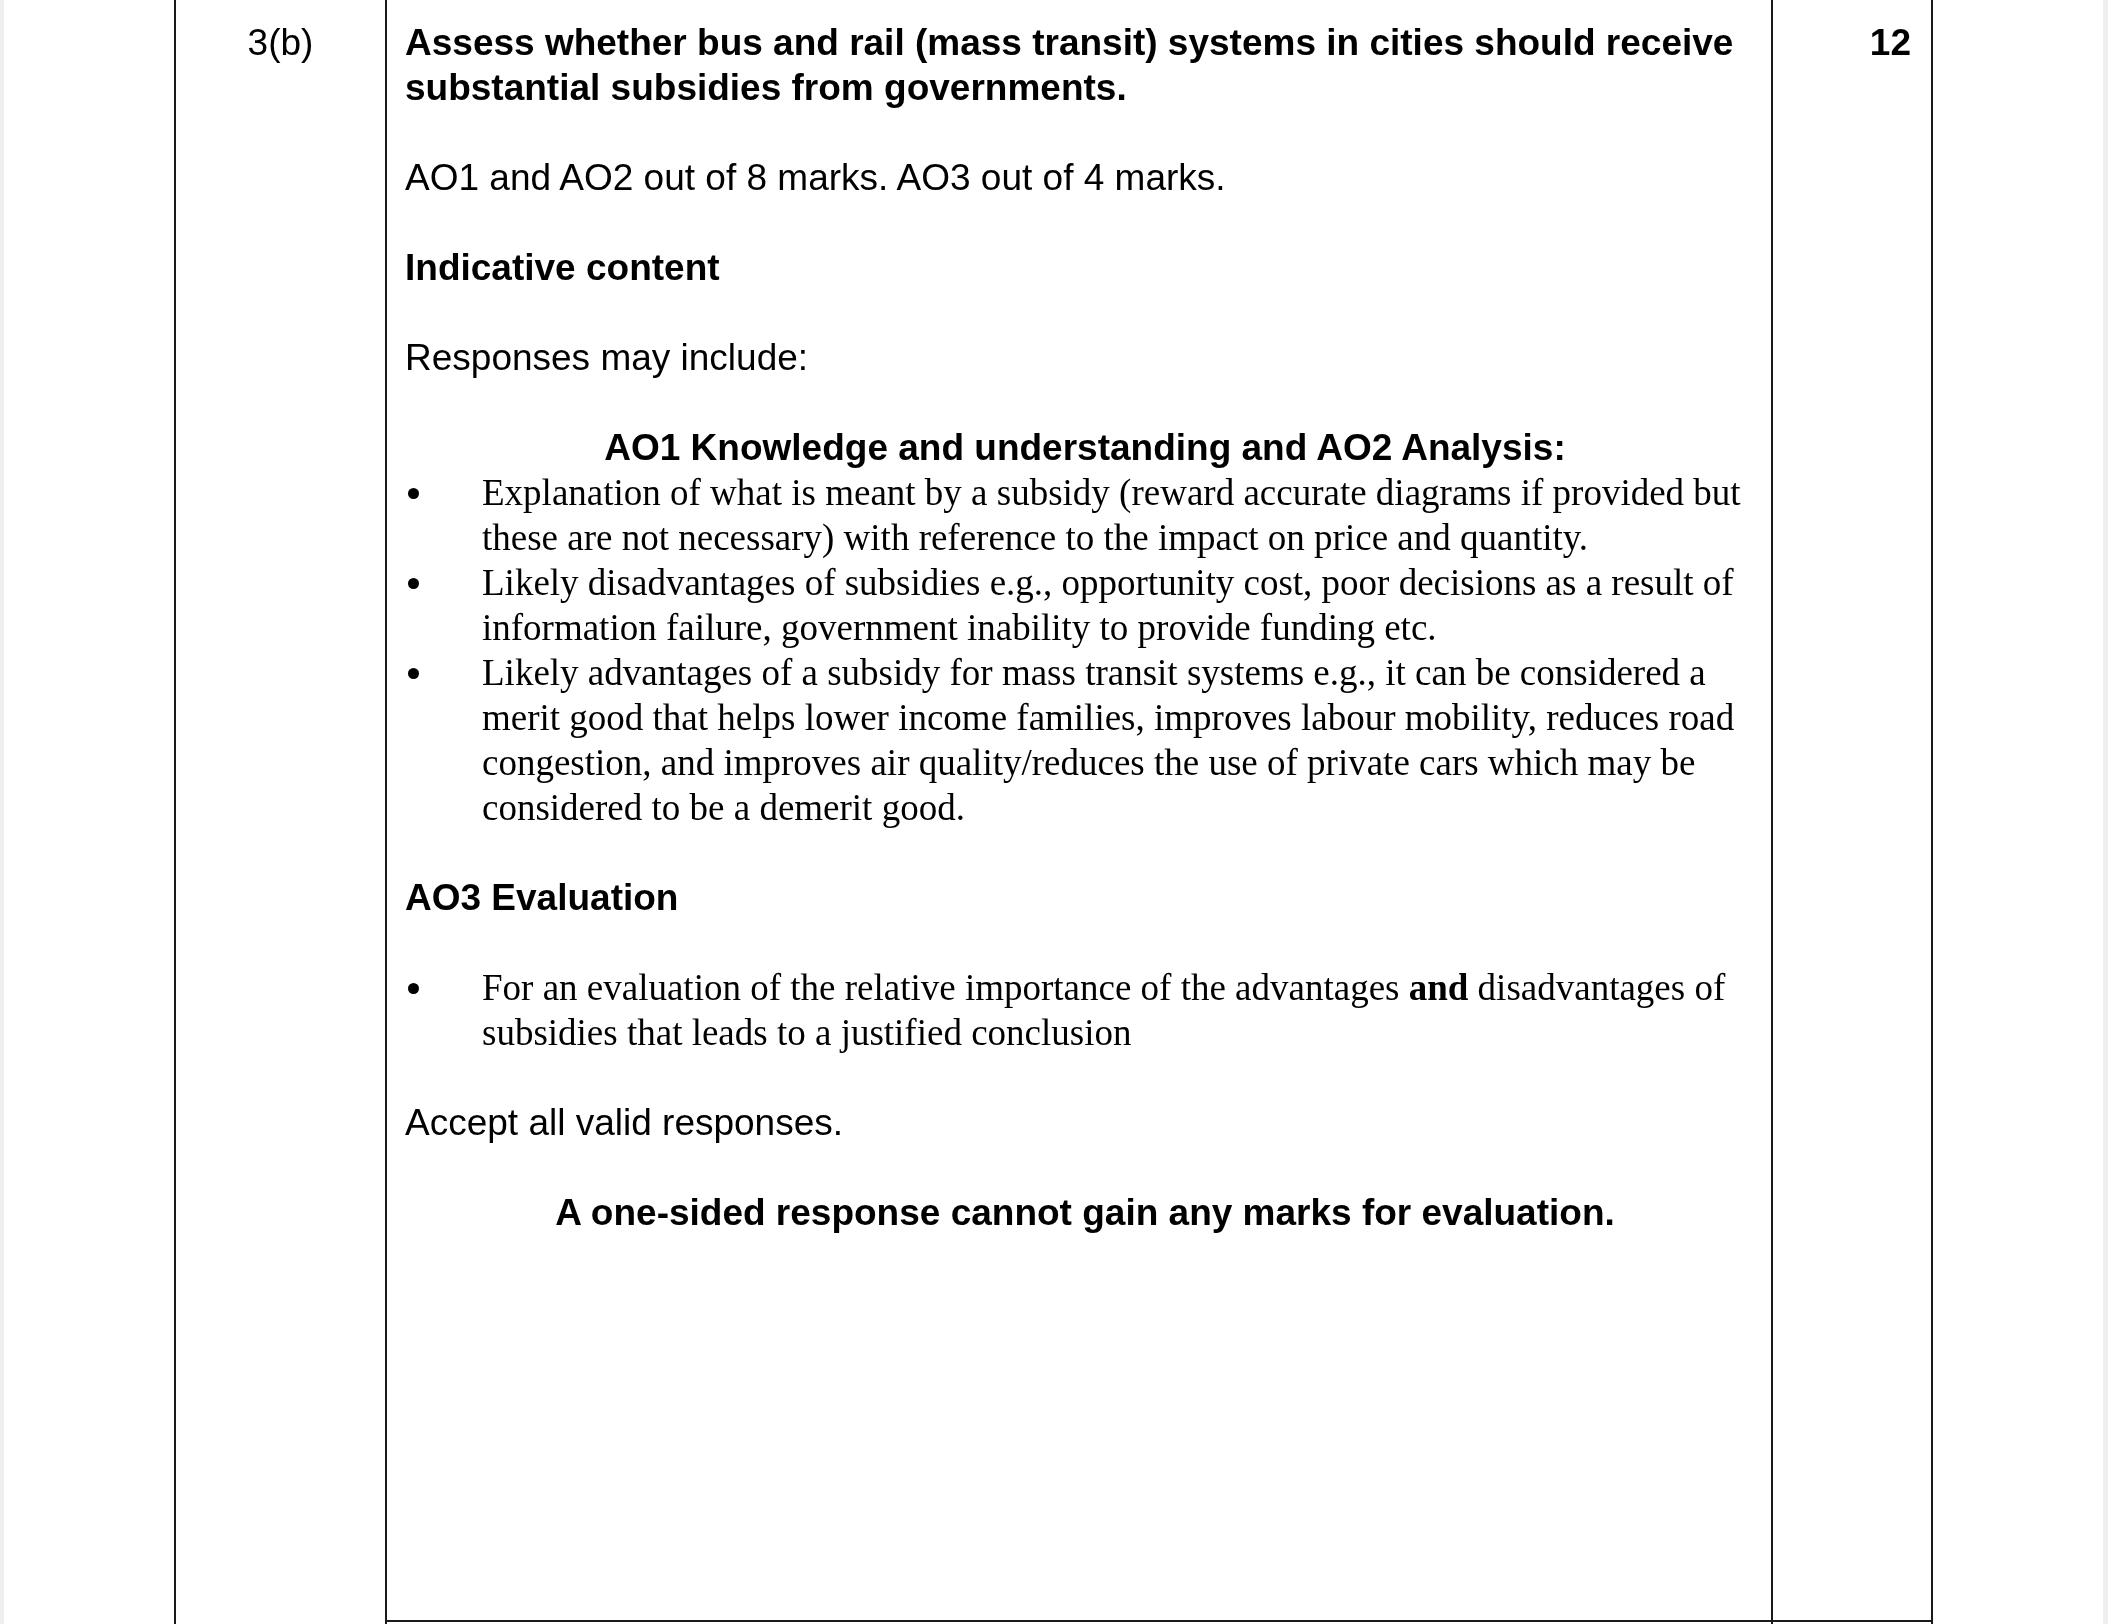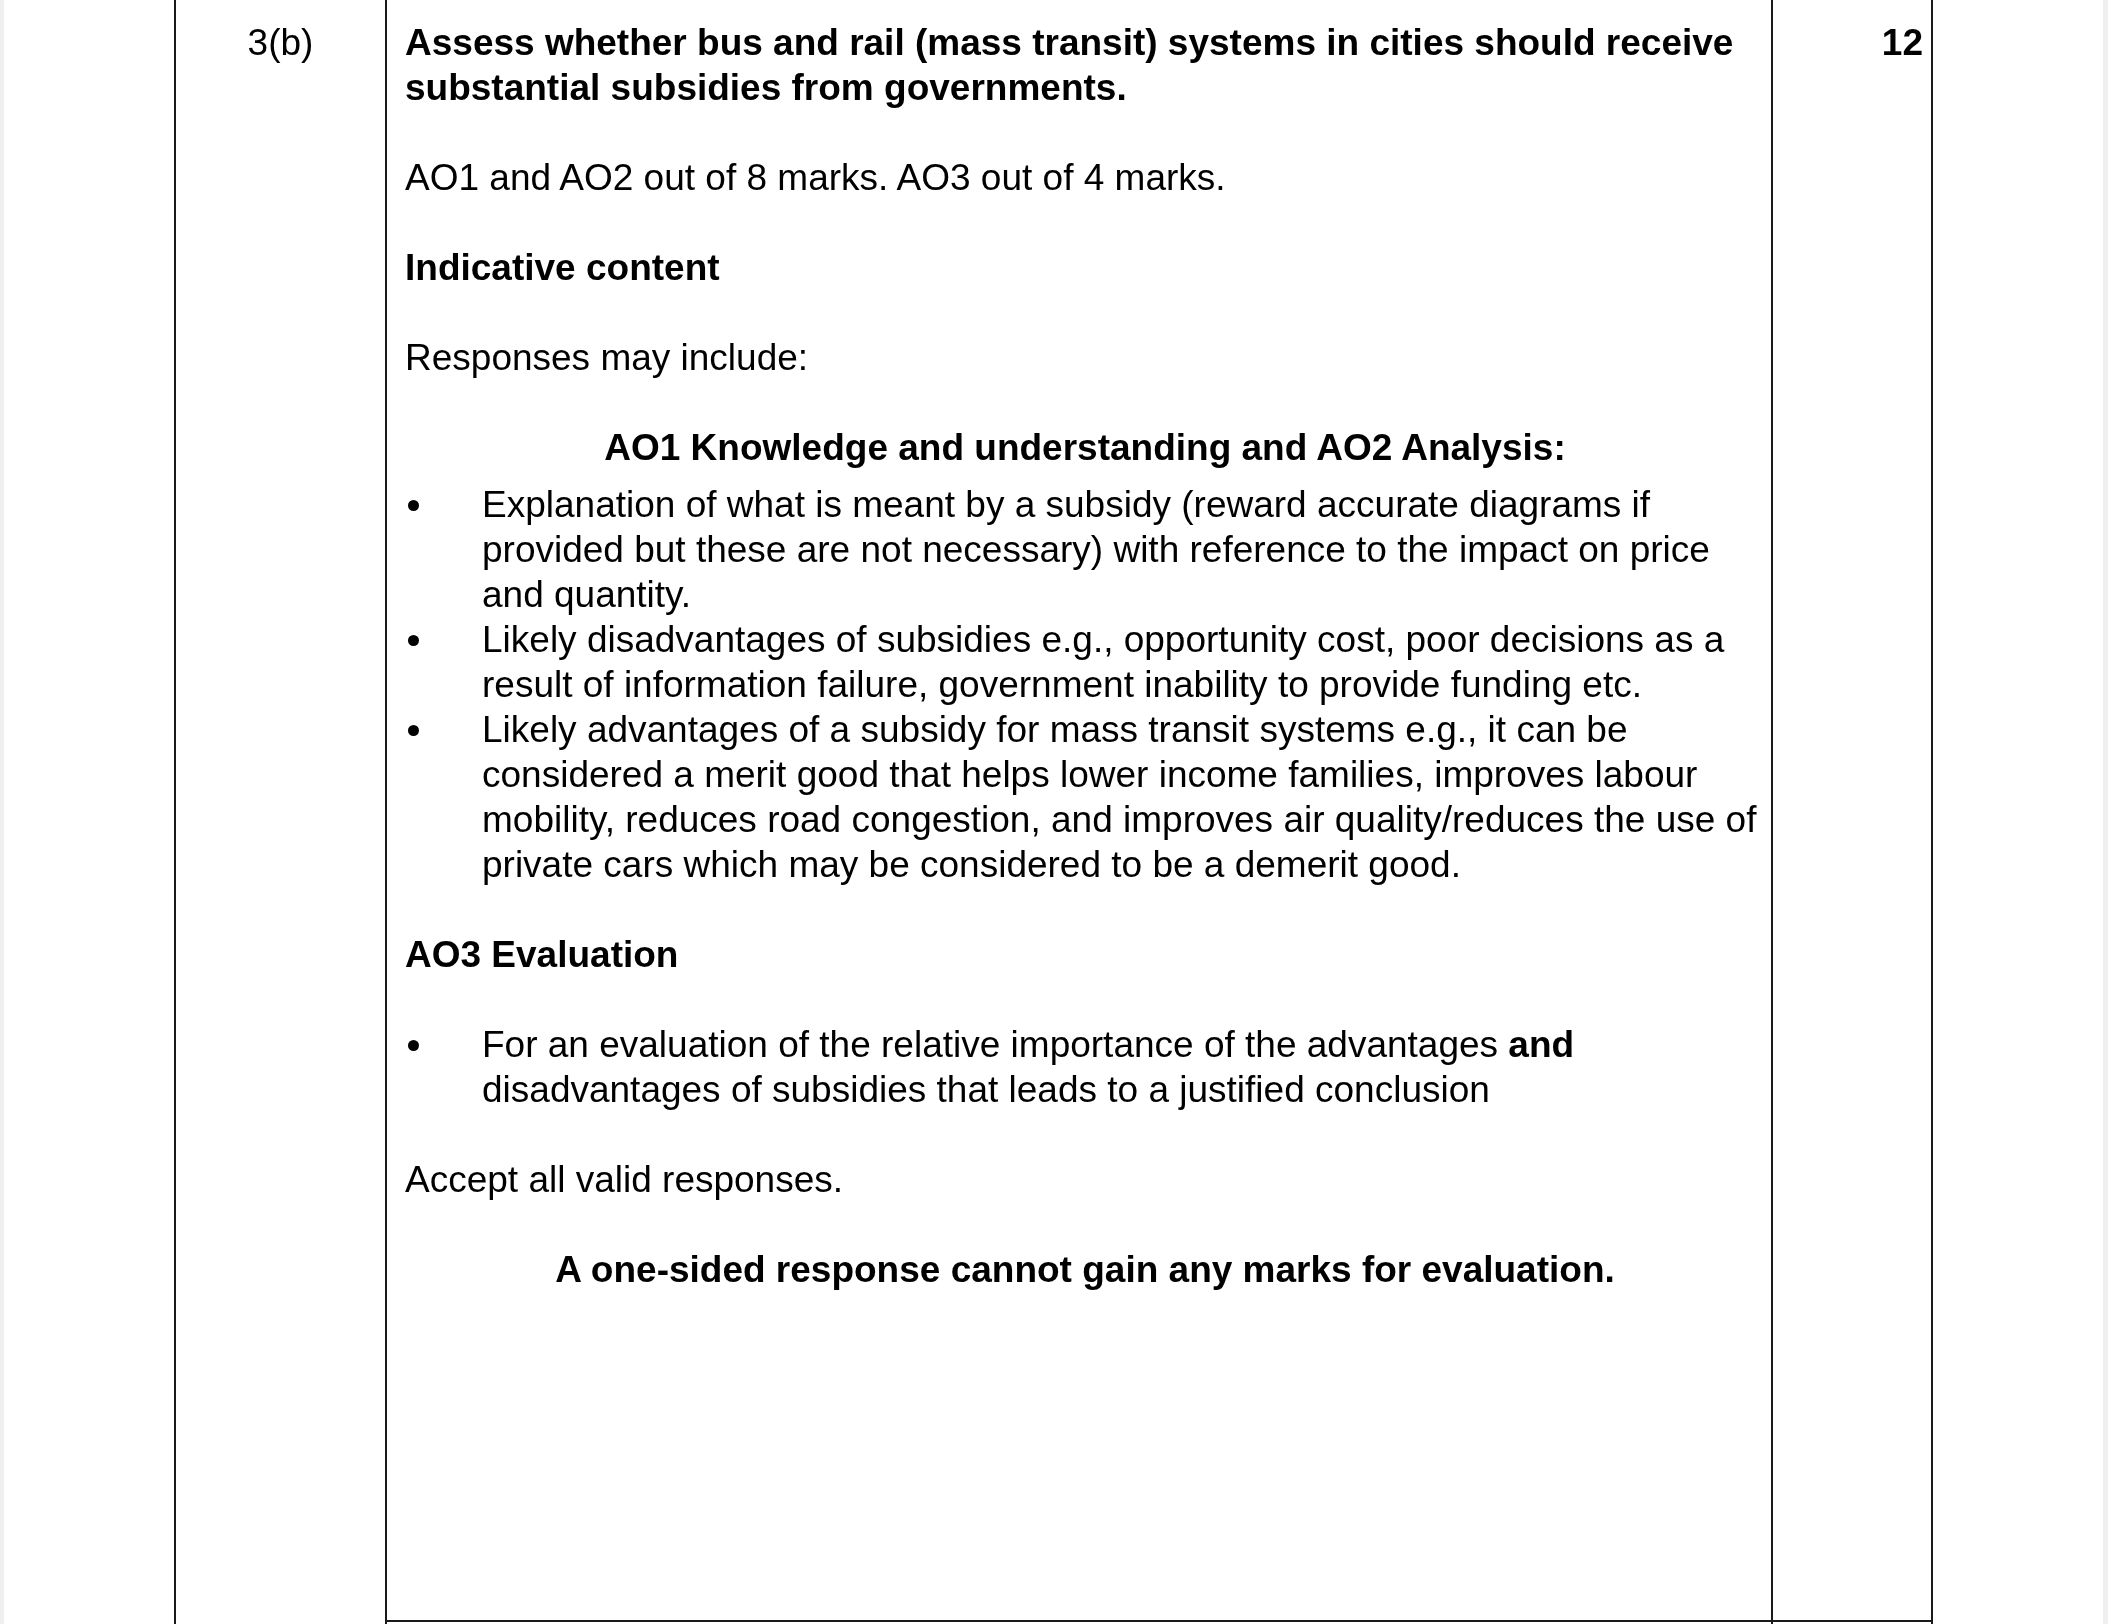--- a/index.html
+++ b/index.html
@@ -36,21 +36,21 @@
       background: #1a1a1a;
     }
     .col-qnum {
       position: absolute; left: 176px; width: 209px; top: 20px;
       text-align: center;
       font-size: 37px; line-height: 45px;
     }
     .col-marks {
       position: absolute; left: 1773px; width: 138px; top: 20px;
       text-align: right;
-      font-size: 37px; line-height: 45px; font-weight: bold; margin-left: 12px;
+      font-size: 37px; line-height: 45px; font-weight: bold;
     }
     .col-content {
       position: absolute; left: 405px; width: 1360px; top: 20px;
       font-size: 37px; line-height: 45px;
     }
     .col-content p {
       margin: 0 0 45px 0;
     }
     .col-content p.tight { margin-bottom: 0; text-align: center; }
     .bold { font-weight: bold; }
@@ -58,22 +58,23 @@
       padding-left: 77px;
       text-indent: -77px;
     }
     .hanging .use-word {
       display: inline-block;
       width: 77px;
       text-indent: 0;
     }
     ul.bullets {
       list-style: none;
-      margin: 12px 0 45px 0;
+      margin: 0 0 45px 0;
       padding: 0;
+      font-family: Liberation Serif, serif;
     }
     ul.bullets li {
       position: relative;
       padding-left: 77px;
       margin: 0;
     }
     ul.bullets li .bullet-dot {
       position: absolute; left: 3px; top: 18px;
       width: 11px; height: 11px; border-radius: 50%;
       background: #000000;

